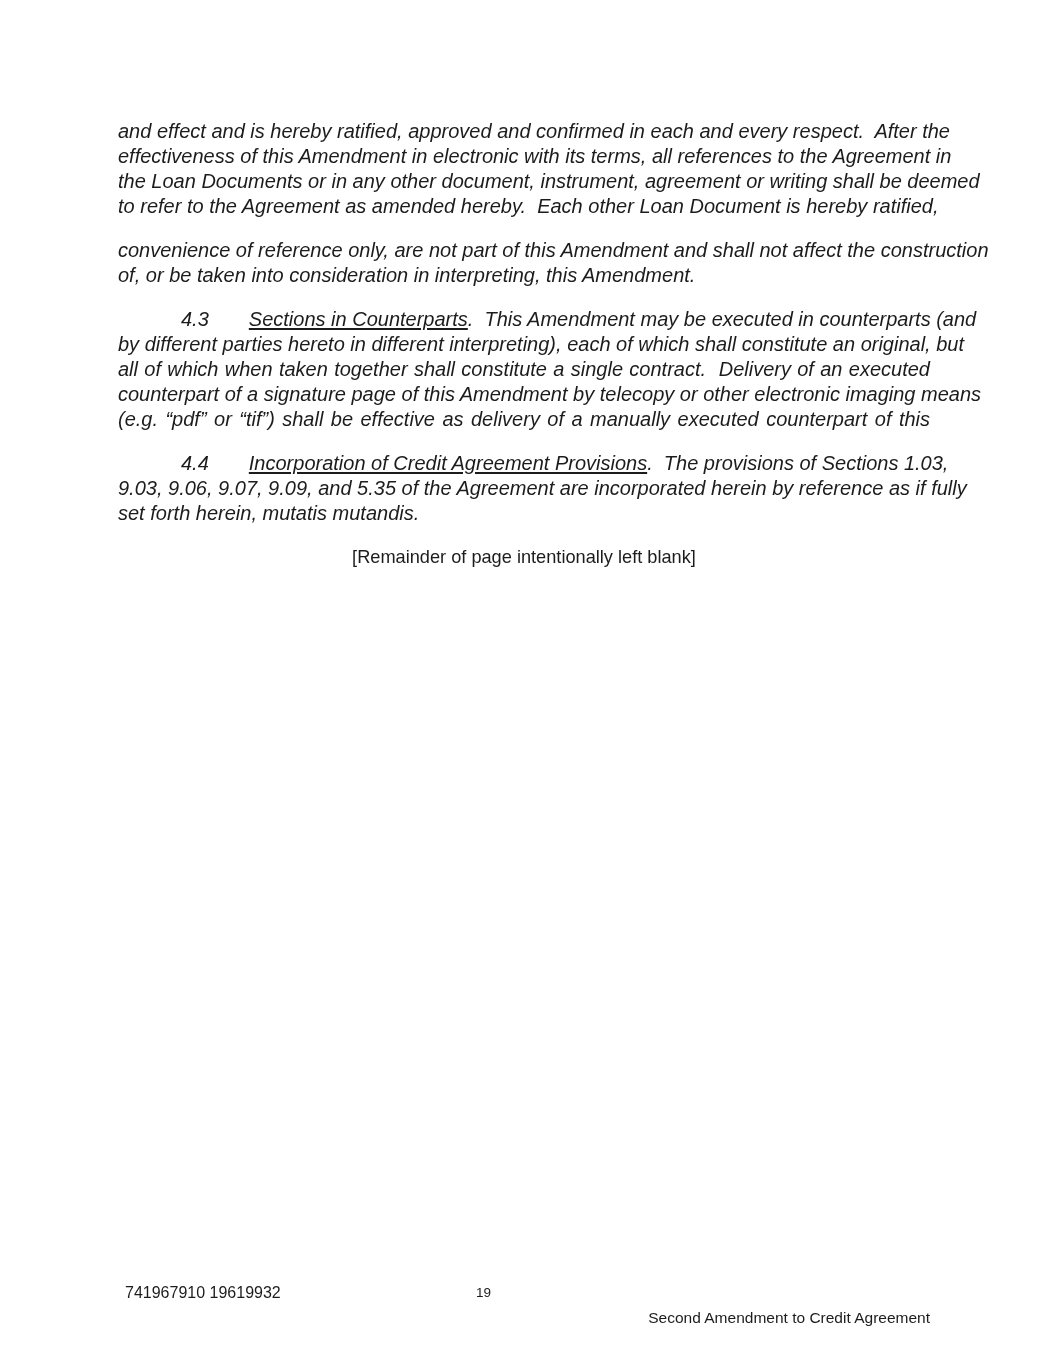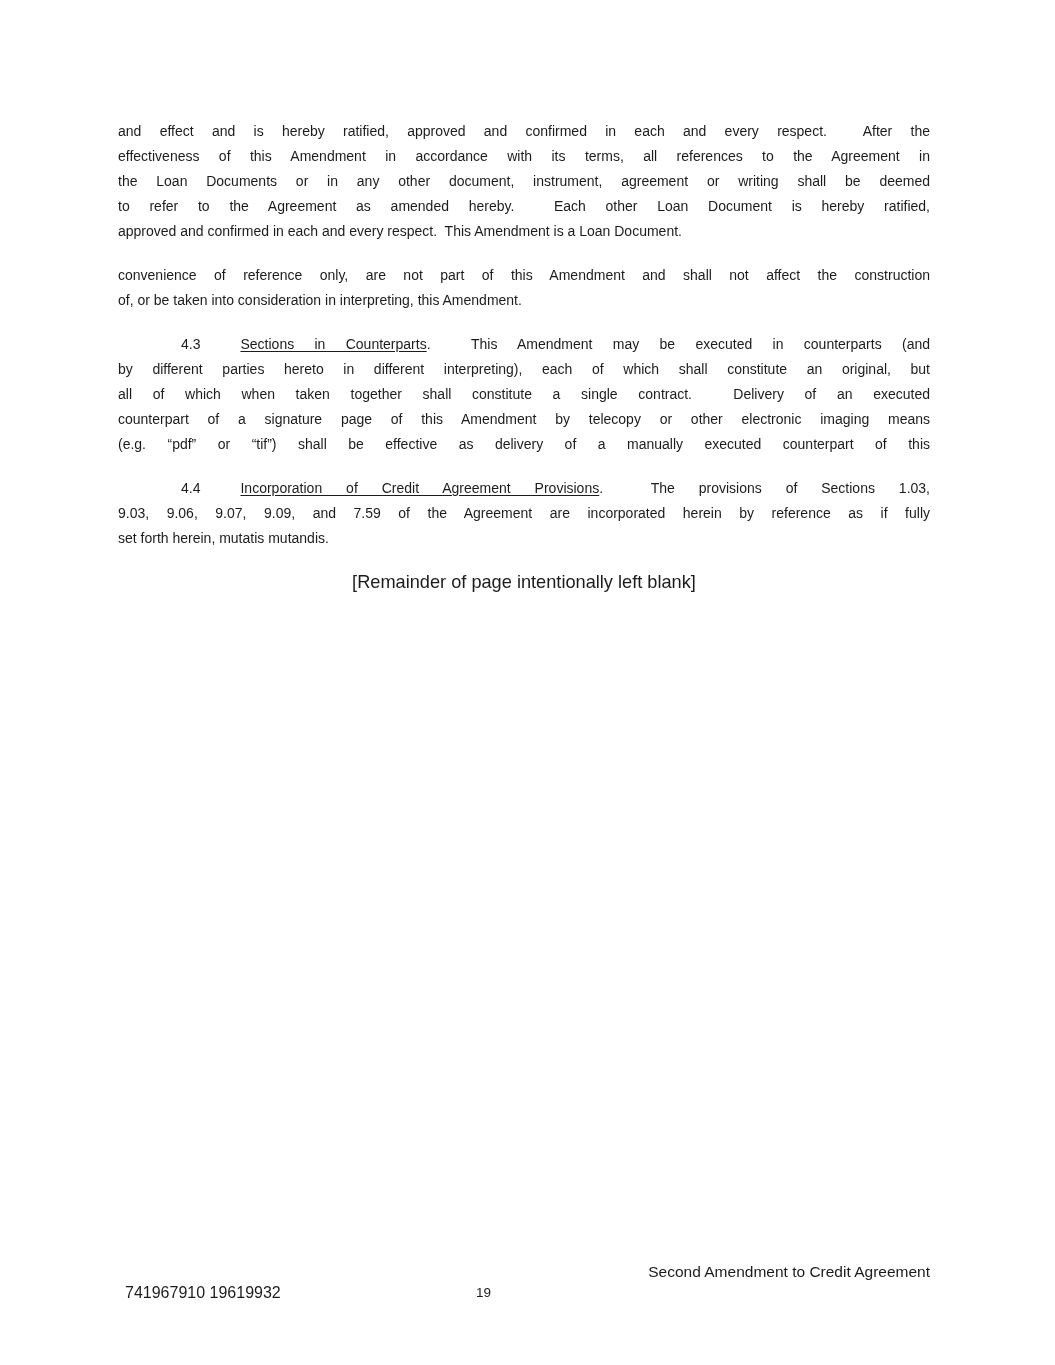--- a/index.html
+++ b/index.html
@@ -11,40 +11,41 @@
     position: relative;
     overflow: hidden;
   }
   .content {
     position: absolute;
     left: 118px; top: 119px;
     width: 812px;
   }
   .para { margin: 0 0 19px 0; }
   .line {
-    font-size: 14px;
+    font-size: 20px;
     line-height: 25px;
     height: 25px;
     text-align: justify;
     text-align-last: justify;
     white-space: nowrap;
+    font-style: italic;
   }
   .line.last { text-align-last: left; }
   .ind { display: inline-block; width: 63px; }
   .gap { display: inline-block; width: 40px; }
   .u { text-decoration: underline; text-underline-offset: 2px; }
   .remainder {
     font-size: 18.2px;
     line-height: 25px;
     text-align: center;
     margin-top: 16px;
   }
   .footer-title {
     position: absolute;
-    right: 125px; top: 1262px;
+    right: 125px; top: 1308px;
     font-size: 15.5px;
     line-height: 20px;
   }
   .footer-docnum {
     position: absolute;
     left: 125px; top: 1284px;
     font-size: 16px;
     line-height: 18px;
   }
   .footer-page {
@@ -56,42 +57,41 @@
     line-height: 18px;
   }
 </style>
 </head>
 <body>
 
 <div class="content">
 
   <div class="para">
     <div class="line">and effect and is hereby ratified, approved and confirmed in each and every respect.&nbsp; After the</div>
-    <div class="line">effectiveness of this Amendment in accordance with its terms, all references to the Agreement in</div>
+    <div class="line">effectiveness of this Amendment in electronic with its terms, all references to the Agreement in</div>
     <div class="line">the Loan Documents or in any other document, instrument, agreement or writing shall be deemed</div>
     <div class="line">to refer to the Agreement as amended hereby.&nbsp; Each other Loan Document is hereby ratified,</div>
-    <div class="line last">approved and confirmed in each and every respect.&nbsp; This Amendment is a Loan Document.</div>
   </div>
 
   <div class="para">
     <div class="line">convenience of reference only, are not part of this Amendment and shall not affect the construction</div>
     <div class="line last">of, or be taken into consideration in interpreting, this Amendment.</div>
   </div>
 
   <div class="para">
     <div class="line"><span class="ind"></span><span>4.3</span><span class="gap"></span><span class="u">Sections in Counterparts</span><span>.&nbsp; This Amendment may be executed in counterparts (and</span></div>
     <div class="line">by different parties hereto in different interpreting), each of which shall constitute an original, but</div>
     <div class="line">all of which when taken together shall constitute a single contract.&nbsp; Delivery of an executed</div>
     <div class="line">counterpart of a signature page of this Amendment by telecopy or other electronic imaging means</div>
     <div class="line">(e.g. “pdf” or “tif”) shall be effective as delivery of a manually executed counterpart of this</div>
   </div>
 
   <div class="para">
     <div class="line"><span class="ind"></span><span>4.4</span><span class="gap"></span><span class="u">Incorporation of Credit Agreement Provisions</span><span>.&nbsp; The provisions of Sections 1.03,</span></div>
-    <div class="line">9.03, 9.06, 9.07, 9.09, and 7.59 of the Agreement are incorporated herein by reference as if fully</div>
+    <div class="line">9.03, 9.06, 9.07, 9.09, and 5.35 of the Agreement are incorporated herein by reference as if fully</div>
     <div class="line last">set forth herein, mutatis mutandis.</div>
   </div>
 
   <div class="remainder">[Remainder of page intentionally left blank]</div>
 
 </div>
 
 <div class="footer-title">Second Amendment to Credit Agreement</div>
 <div class="footer-docnum">741967910 19619932</div>
 <div class="footer-page">19</div>

